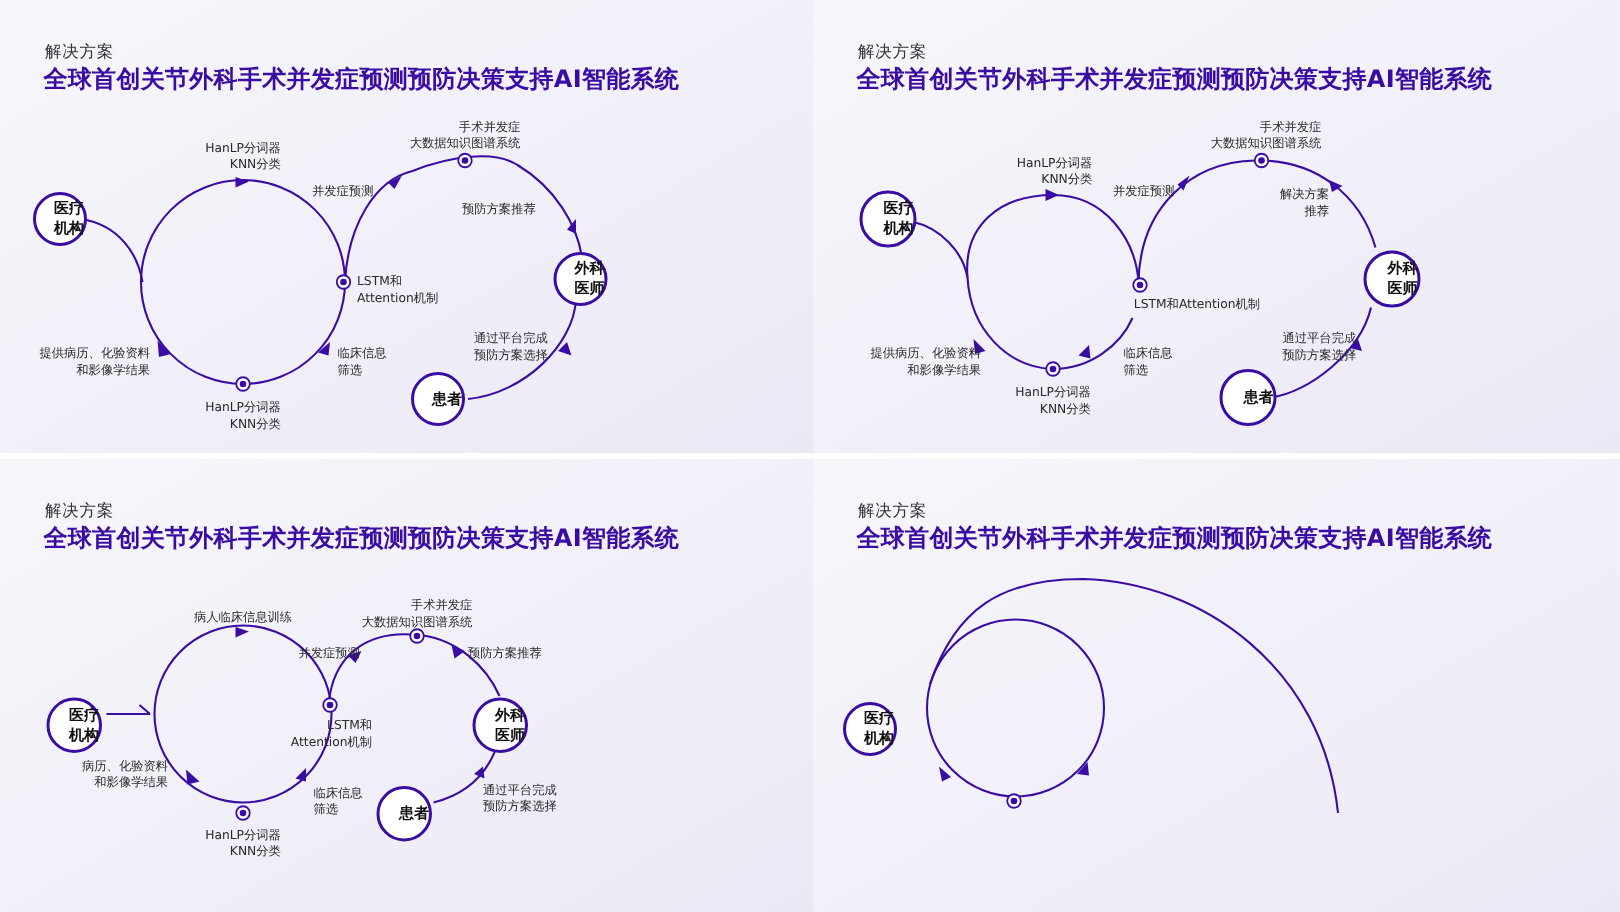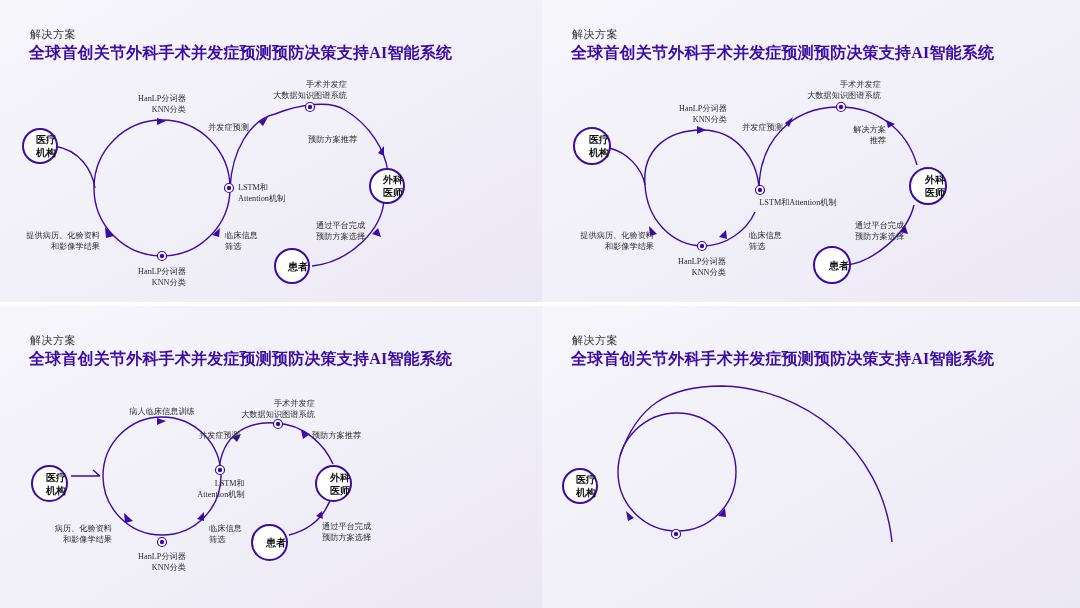--- a/index.html
+++ b/index.html
@@ -1,18 +1,18 @@
 <!DOCTYPE html>
 <html><head>
 <meta charset="utf-8">
 <style>
   html,body{margin:0;padding:0;}
   body{width:1080px;height:608px;position:relative;overflow:hidden;background:#ffffff;font-family:"DejaVu Sans","Liberation Sans",sans-serif;}
   .panel{position:absolute;width:552px;height:302px;overflow:hidden;
-    background:linear-gradient(150deg,#f7f6fb 0%,#f2f0f8 45%,#ebe8f5 100%);font-family:Liberation Serif, serif;}
+    background:linear-gradient(150deg,#f7f6fb 0%,#f2f0f8 45%,#ebe8f5 100%);}
   .p1{left:0;top:0;} .p2{left:542px;top:0;} .p3{left:0;top:306px;} .p4{left:542px;top:306px;}
   .kicker{position:absolute;left:30px;top:27px;font-size:11px;color:#333;letter-spacing:0.5px;}
   .title{position:absolute;left:29px;top:43px;font-size:16px;font-weight:bold;color:#3a0ca3;white-space:nowrap;letter-spacing:0.2px;}
   svg{position:absolute;left:0;top:0;}
   .lbl{position:absolute;font-size:8.2px;color:#2a2a2a;line-height:11px;white-space:nowrap;}
   .c{text-align:right;transform:translateX(-50%);}
   .r{text-align:right;transform:translateX(-100%);}
   .node{position:absolute;border:2px solid #3a0ca3;border-radius:50%;background:#fff;
     display:flex;align-items:center;justify-content:flex-end;text-align:center;
     font-size:10px;font-weight:bold;color:#111;line-height:13px;box-sizing:border-box;}
@@ -167,21 +167,21 @@
   <div class="node" style="left:315px;top:159px;width:37px;height:37px;">
       <span style="white-space:pre-line">外科
 医师</span>
     </div>
   <div class="node" style="left:251px;top:218px;width:37px;height:37px;">
       <span>患者</span>
     </div>
   <div class="lbl c" style="left:162px;top:100px;">病人临床信息训练</div>
   <div class="lbl c" style="left:162px;top:245px;white-space:pre-line">HanLP分词器
 KNN分类</div>
-  <div class="lbl r" style="left:112px;top:217px;white-space:pre-line;text-align:right">病历、化验资料
+  <div class="lbl r" style="left:112px;top:199px;white-space:pre-line;text-align:right">病历、化验资料
 和影像学结果</div>
   <div class="lbl" style="left:209px;top:217px;white-space:pre-line">临床信息
 筛选</div>
   <div class="lbl c" style="left:221px;top:172px;white-space:pre-line">LSTM和
 Attention机制</div>
   <div class="lbl" style="left:199px;top:124px;">并发症预测</div>
   <div class="lbl c" style="left:278px;top:92px;white-space:pre-line">手术并发症
 大数据知识图谱系统</div>
   <div class="lbl" style="left:312px;top:124px;">预防方案推荐</div>
   <div class="lbl" style="left:322px;top:215px;white-space:pre-line">通过平台完成

